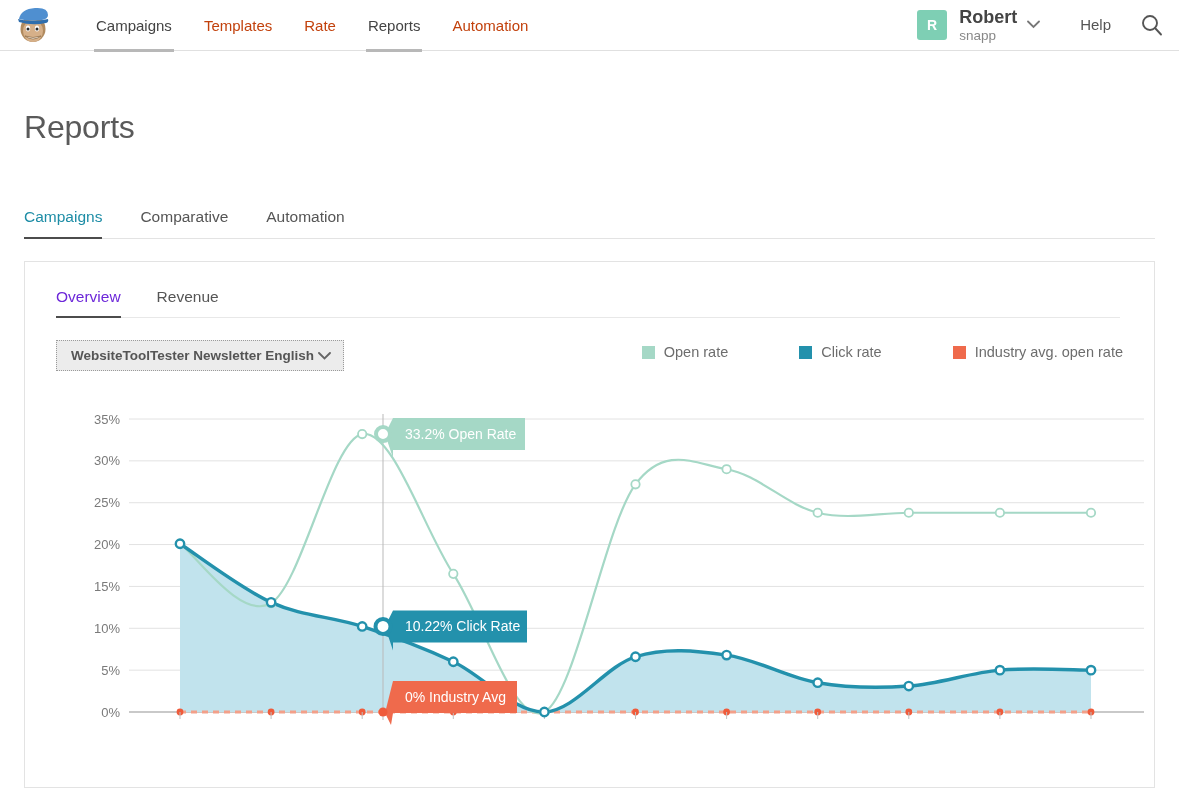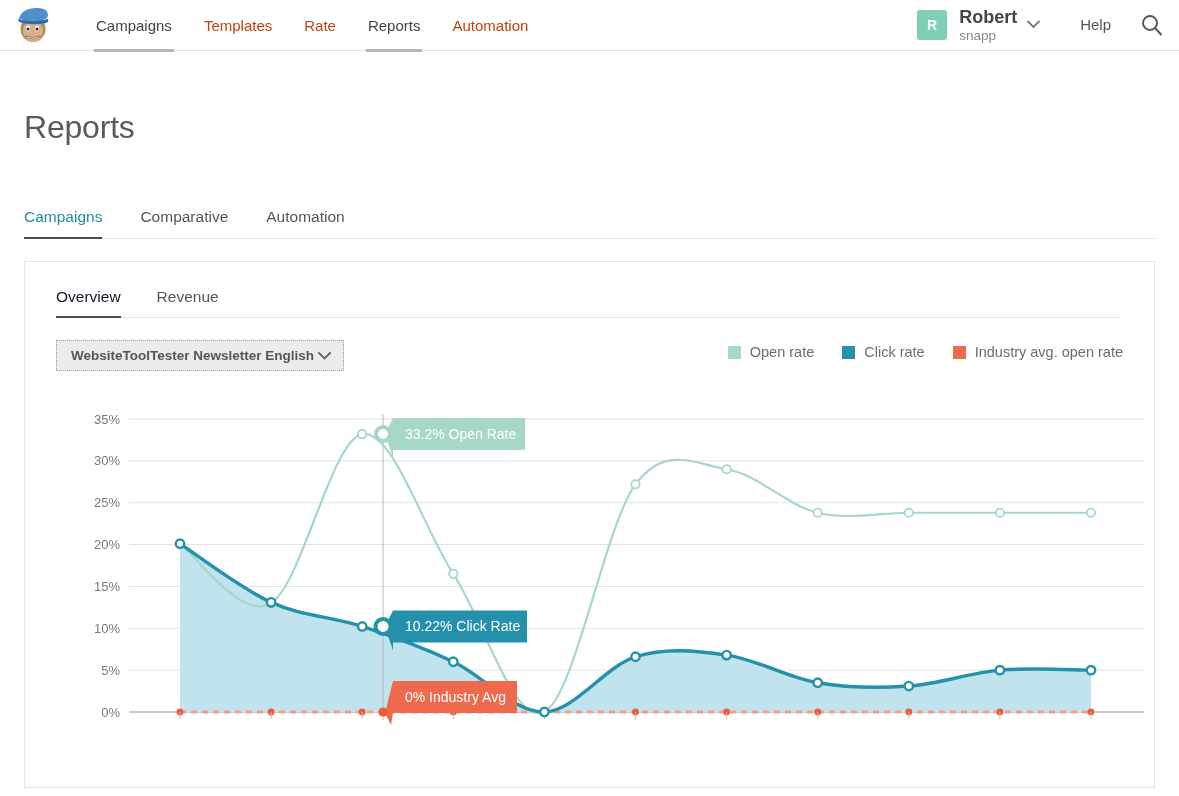--- a/index.html
+++ b/index.html
@@ -67,36 +67,36 @@
   .card {
     margin-top:22px; border:1px solid #e3e3e3; background:#fff;
     height:527px; position:relative;
   }
 
   .sub-tabs { display:flex; margin:26px 0 0 31px; width:1064px; border-bottom:1px solid #e8e8e8; }
   .sub-tab {
     font-size:15.5px; color:#555; padding:0 0 11px 0; margin-right:36px;
     cursor:pointer; position:relative; white-space:nowrap;
   }
-  .sub-tab.active { color:#0f172a;text-align:right; }
+  .sub-tab.active { color:#6d28d9;text-align:right; }
   .sub-tab.active:after {
     content:""; position:absolute; left:0; right:0; bottom:-1px;
     height:2px; background:#4c4c4c;
   }
 
   .controls-row { position:relative; margin:22px 0 0 31px; height:30px; }
   .campaign-select {
     display:inline-flex; align-items:center; gap:4px;
     background:#ececec; border:1px dotted #9a9a9a;
     padding:7px 12px 7px 14px; font-size:13.5px; color:#555;
     font-weight:bold; cursor:pointer;
   }
   .sel-caret { font-size:11px; color:#666; }
 
-  .legend { position:absolute; right:31px; top:4px; display:flex; align-items:flex-start; }
+  .legend { position:absolute; right:31px; top:4px; display:flex; align-items:flex-start;gap:43px; }
   .legend-item { display:flex; align-items:center; margin-left:28px; }
   .legend-swatch { width:13px; height:13px; margin-right:9px; }
   .legend-label { font-size:14.5px; color:#6d6d6d; white-space:nowrap; }
 
   
   .chart-wrap { position:absolute; left:0; top:0; width:1129px; height:527px; pointer-events:none; }
   .chart-svg { position:absolute; left:0; top:0; }
 
   .ytick { font-size:13px; fill:#7a7a7a; text-anchor:end; font-family:"Liberation Sans", sans-serif; }
 

